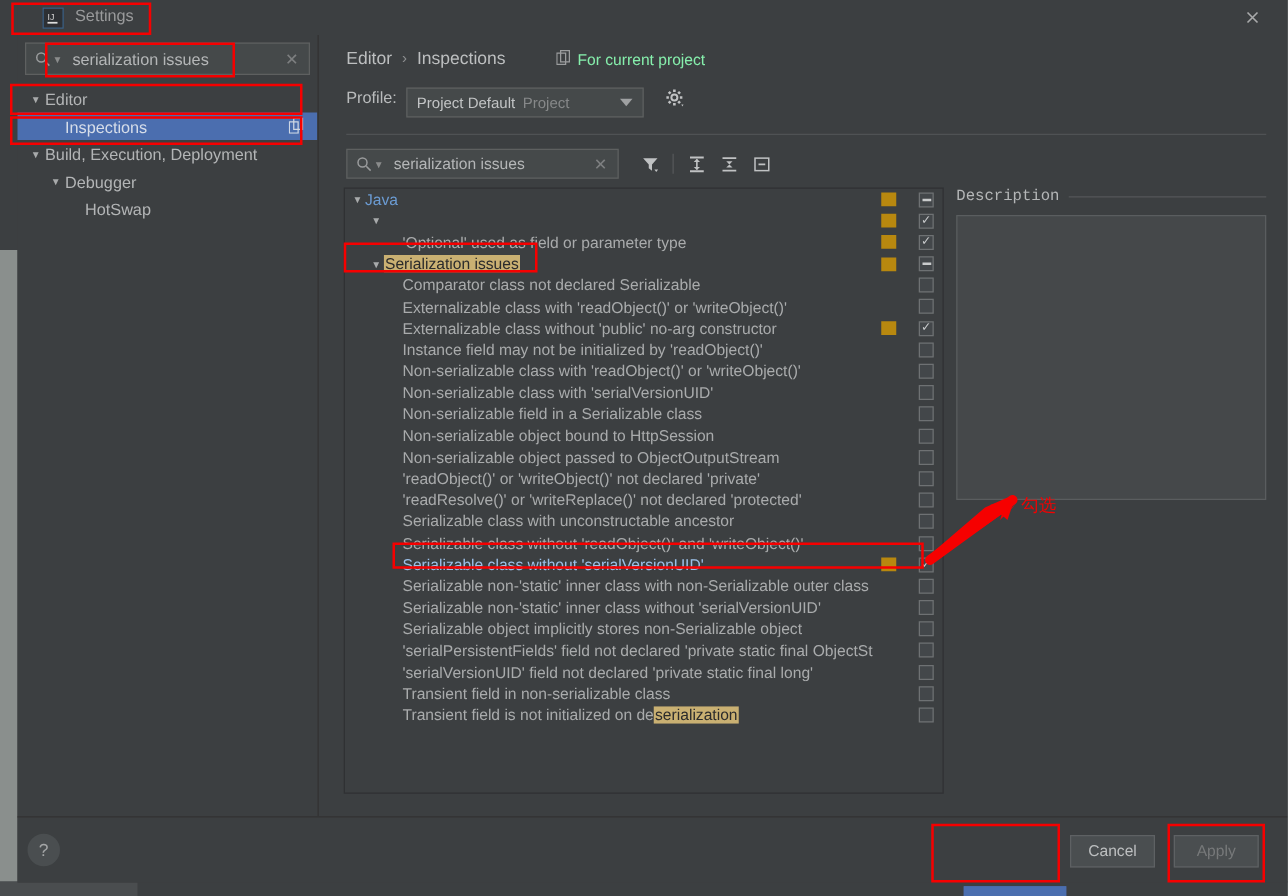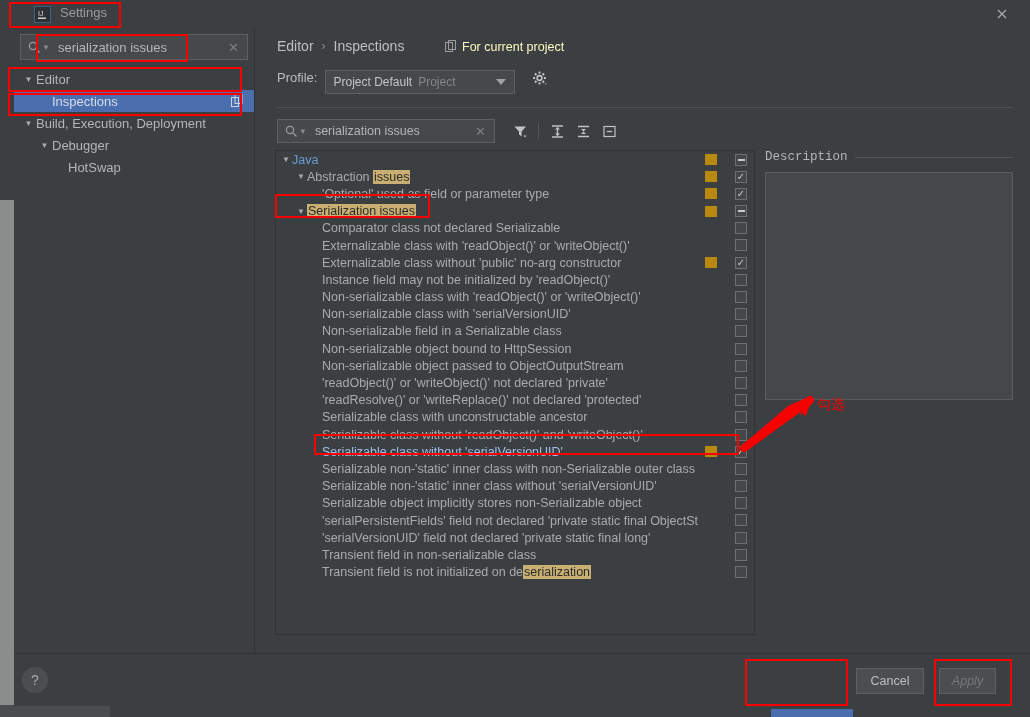--- a/index.html
+++ b/index.html
@@ -71,22 +71,22 @@
   .content {
     position:absolute; left:240px; top:28px; width:776px; height:625px;
     background:#3c3f41; border-left:1px solid #323232;
   }
   .breadcrumb {
     position:absolute; left:22px; top:10px; font-size:14px; color:#bdbfc0;
     display:flex; align-items:center; gap:8px;
   }
   .crumb-sep { color:#8d8f90; font-size:12px; }
   .forproj {
-    position:absolute; left:190px; top:12px; font-size:12.5px; color:#fef9c3;
-    display:flex; gap:5px;
+    position:absolute; left:190px; top:12px; font-size:12.5px; color:#86efac;
+    display:flex; align-items:center; gap:5px;
   }
   .profile-row {
     position:absolute; left:22px; top:42px; display:flex; gap:8px;
   }
   .profile-label { font-size:13px; color:#b9bbbc; }
   .combo {
     width:190px; height:24px; background:#45494a; border:1px solid #5e6060;
     display:flex; align-items:center; position:relative; cursor:pointer;
   }
   .combo-val { font-size:12px; color:#c2c4c5; margin-left:7px; }
@@ -168,21 +168,21 @@
   }
   .btn {
     position:absolute; top:14px; height:26px;
     font-size:12.5px; display:flex; align-items:center; justify-content:center;
     cursor:pointer; border:1px solid #5e6163; background:#4a4e50; color:#bdbfc0;
   }
   .btn.primary { background:#4b6eaf; border-color:#4b6eaf; color:#e3e6ea; }
   .btn.disabled { color:#77797a; }
   #ok-btn { left:757px; width:82px;margin-top:41px; }
   #cancel-btn { left:842px; width:68px; }
-  #apply-btn { left:925px; width:57px;font-style:italic; }
+  #apply-btn { left:925px; width:68px; }
 
   
   .anno { position:absolute; border:2.5px solid #f60000; pointer-events:none; }
   .anno-text {
     position:absolute; color:#f60000; font-size:14px;
     font-family:"DejaVu Sans", sans-serif; pointer-events:none;
   }
   .arrow-svg { position:absolute; pointer-events:none; }
 </style>
 </head>
@@ -346,21 +346,20 @@
       <div class="listpanel">
         <div class="listscroll" id="inspection-list">
             <div class="irow">
               <span class="iarrow" style="margin-left: 4px;">▼</span>
               <span class="ilabel root">Java</span>
               <span class="sev" style="background: rgb(184, 136, 15);"></span>
               <span class="cb partial"></span>
             </div>
             <div class="irow">
               <span class="iarrow" style="margin-left: 19px;">▼</span>
-              <span class="ilabel">Abstraction <span class="hl">issues</span></span>
               <span class="sev" style="background: rgb(184, 136, 15);"></span>
               <span class="cb checked"></span>
             </div>
             <div class="irow">
               <span class="iarrow empty" style="margin-left: 34px;">▼</span>
               <span class="ilabel">'Optional' used as field or parameter type</span>
               <span class="sev" style="background: rgb(184, 136, 15);"></span>
               <span class="cb checked"></span>
             </div>
             <div class="irow">

